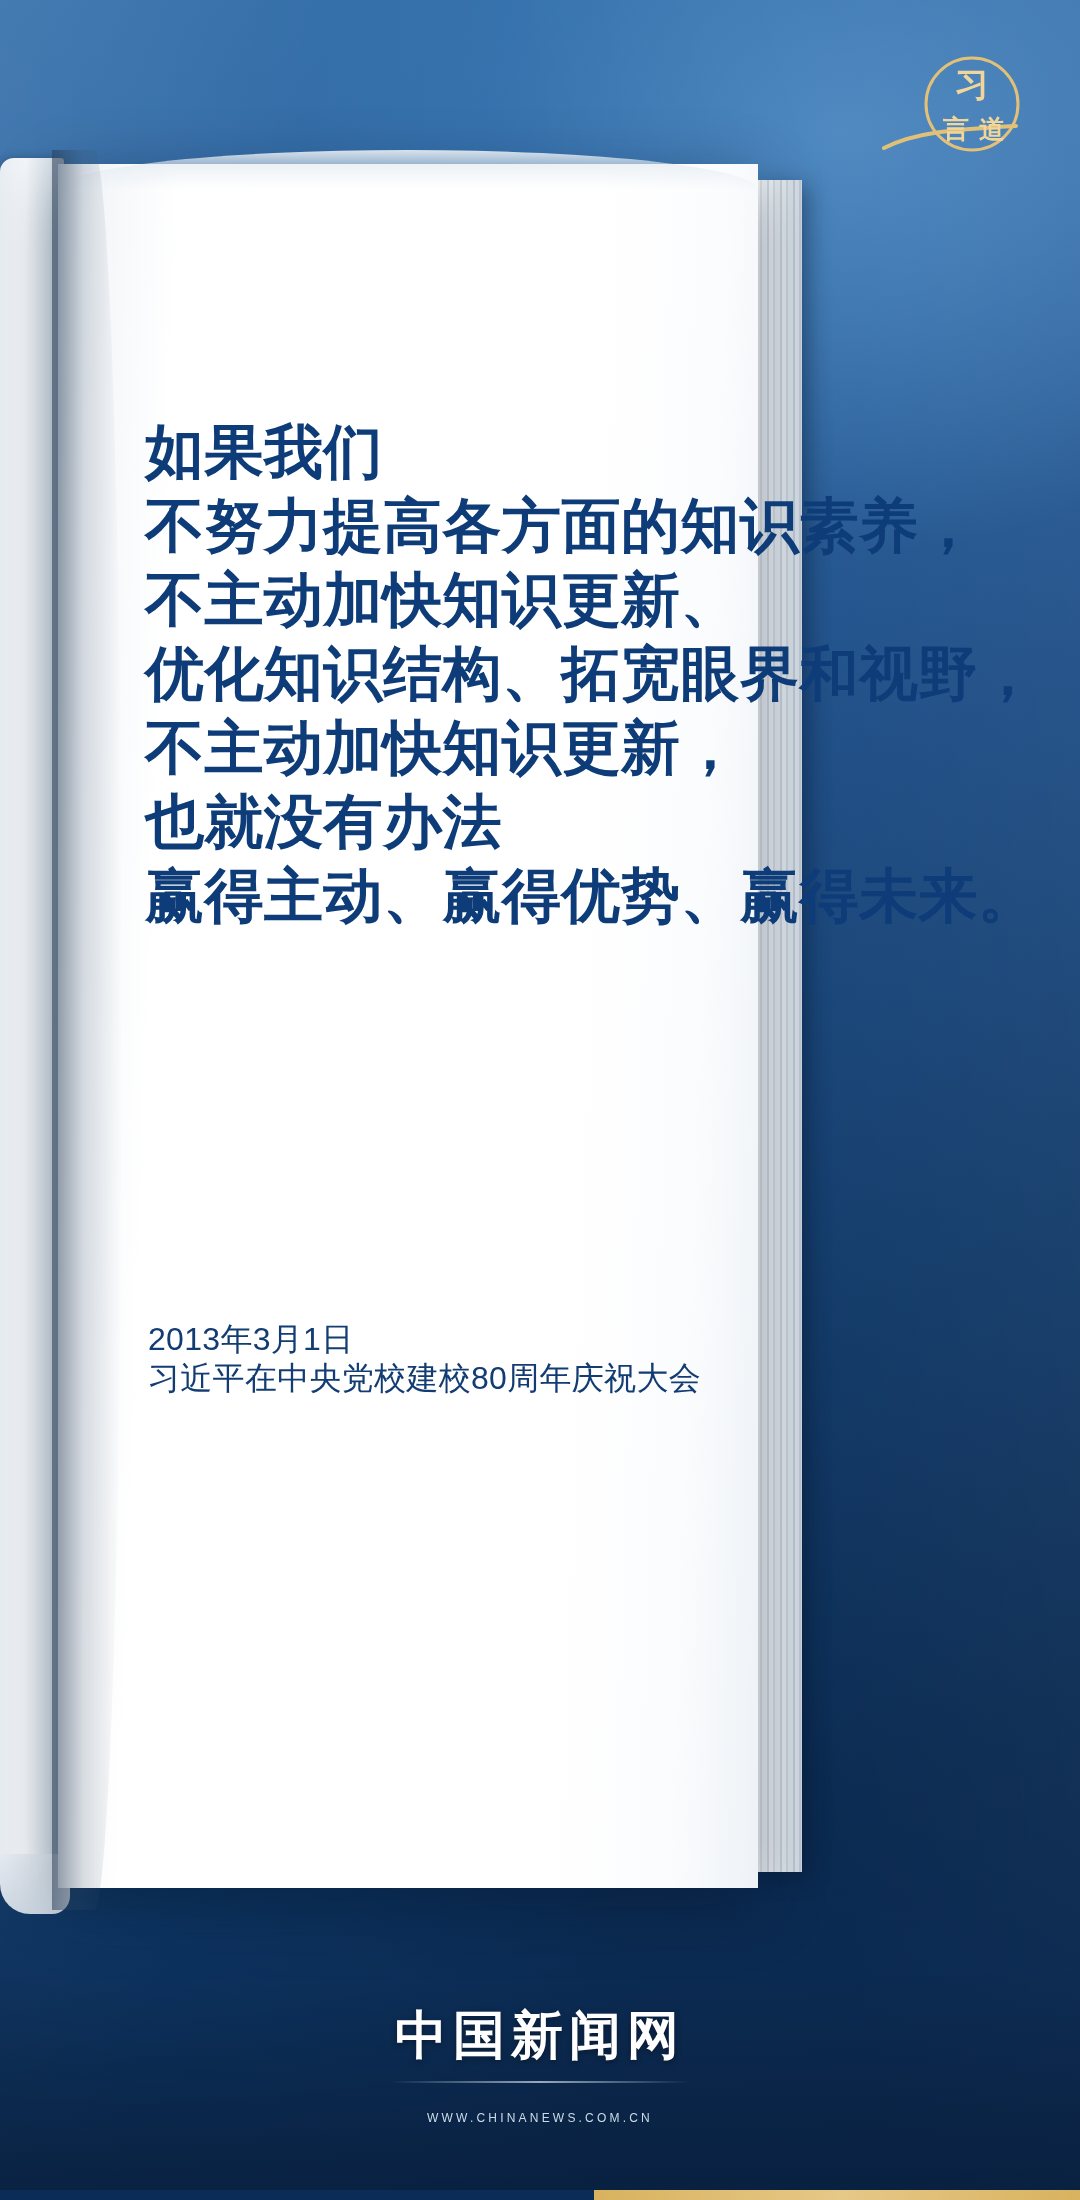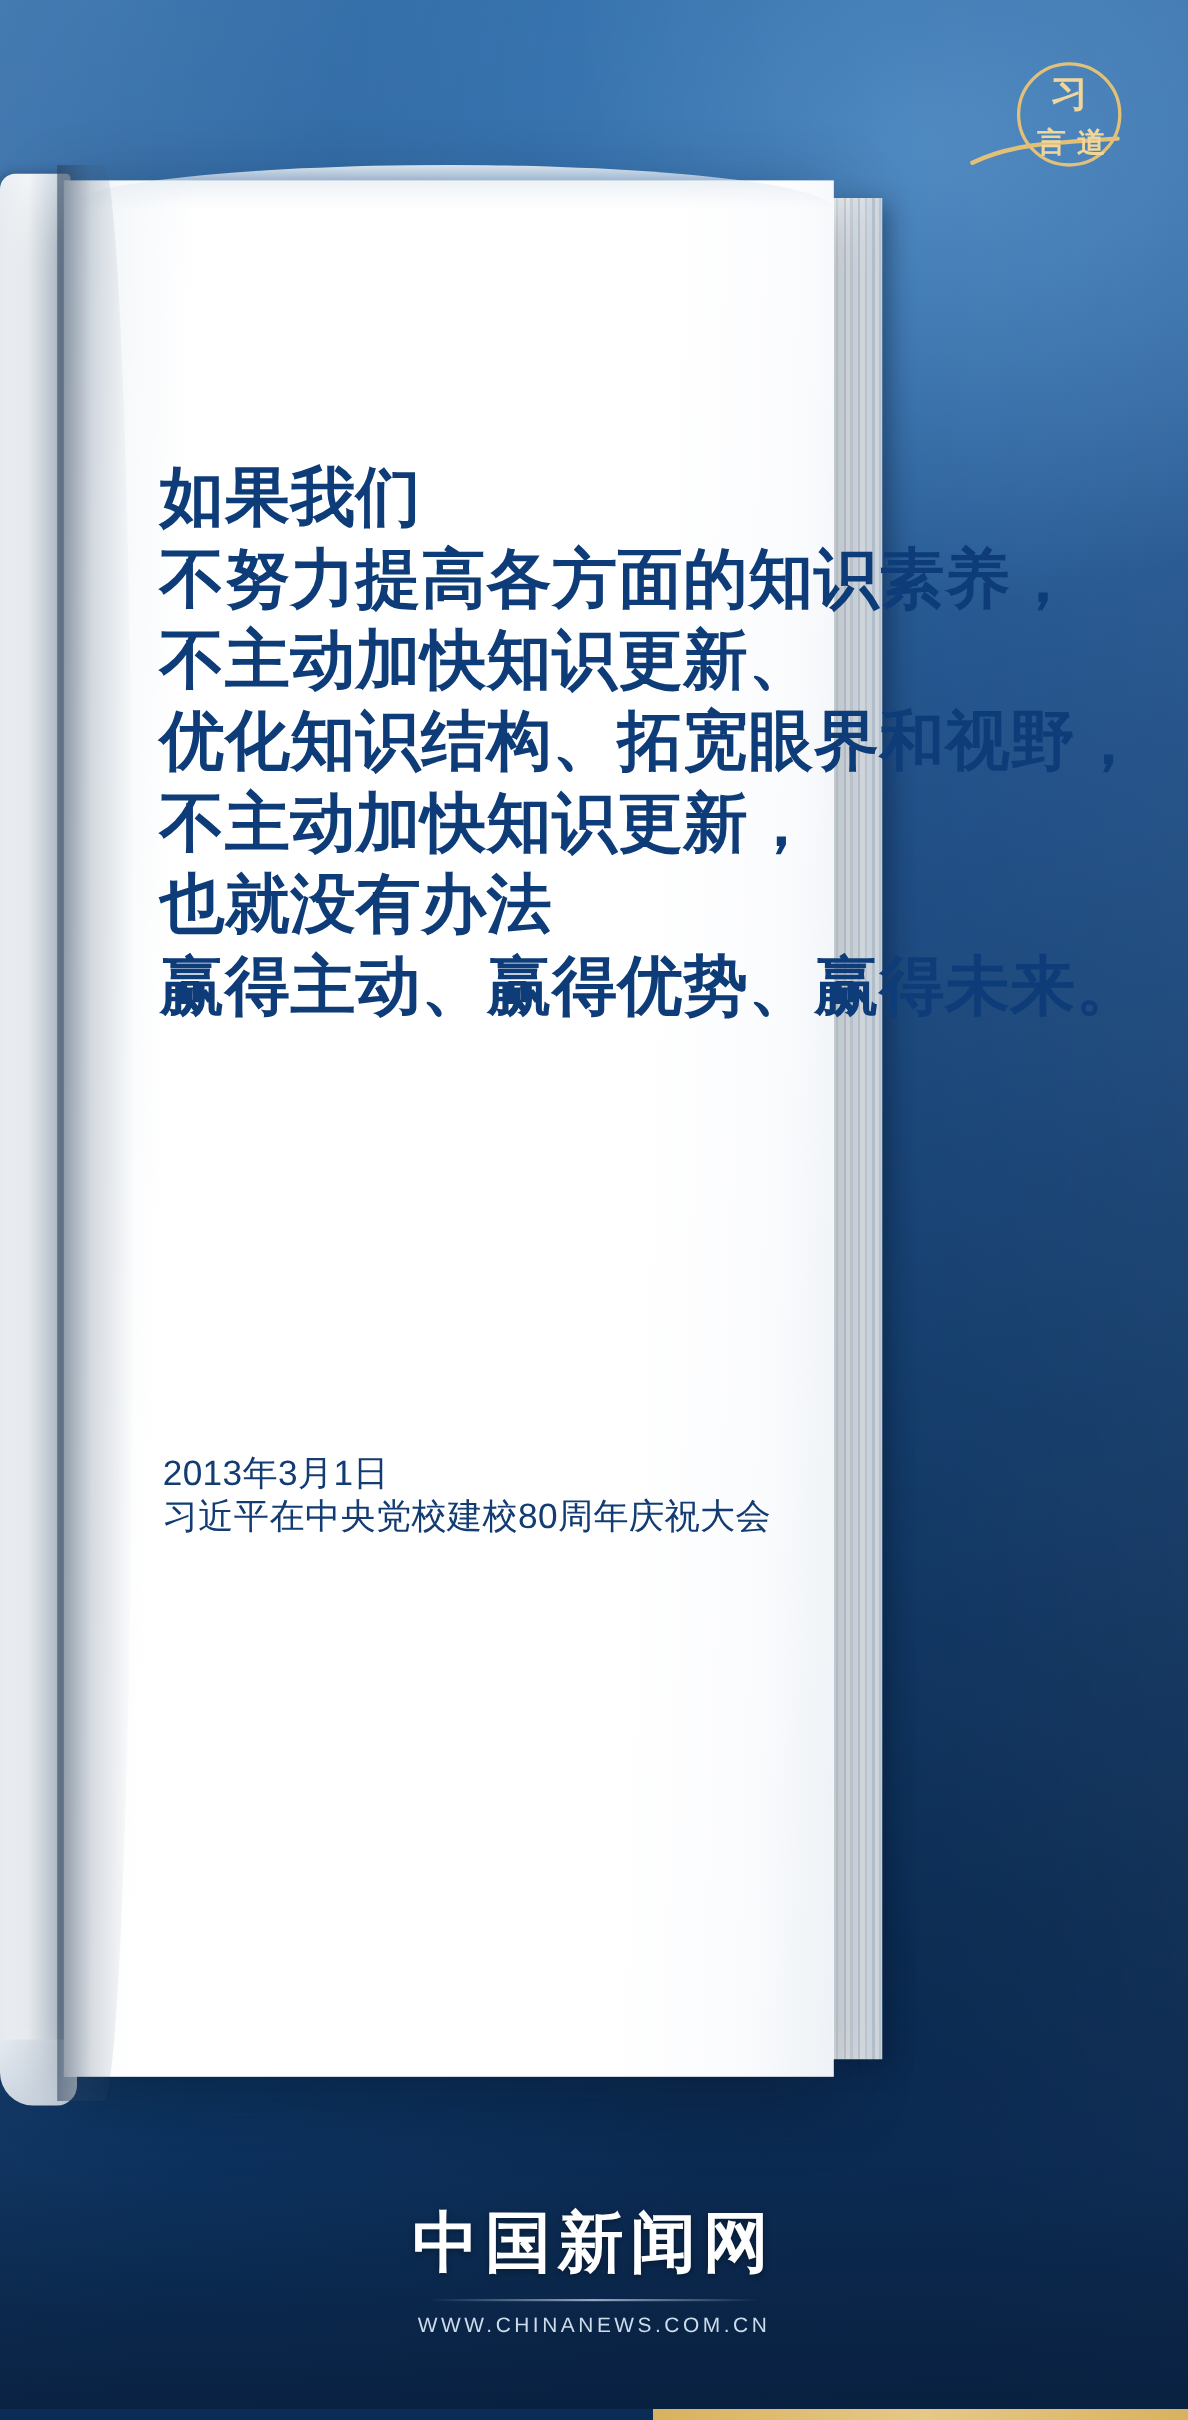--- a/index.html
+++ b/index.html
@@ -179,30 +179,30 @@
     left: 0;
     right: 0;
     bottom: 74px;
     text-align: center;
   }
   .footer-logo {
     display: inline-block;
   }
   .footer-cn {
     color: #ffffff;
-    font-size: 60px;
+    font-size: 52px;
     font-weight: bold;
     letter-spacing: 6px;
     font-family: "Liberation Serif", "DejaVu Serif", serif;
     text-shadow: 0 2px 6px rgba(0,0,0,0.35);
   }
   .footer-url {
-    margin-top: 12px;
+    margin-top: 28px;
     color: #cddcea;
-    font-size: 19px;
+    font-size: 12px;
     letter-spacing: 3.2px;
     font-family: "Liberation Sans", sans-serif;
   }
   .footer-rule {
     width: 300px;
     height: 2px;
     margin: 10px auto 0;
     background: linear-gradient(90deg, rgba(210,226,240,0) 0%, rgba(210,226,240,0.7) 50%, rgba(210,226,240,0) 100%);
   }
 </style>

